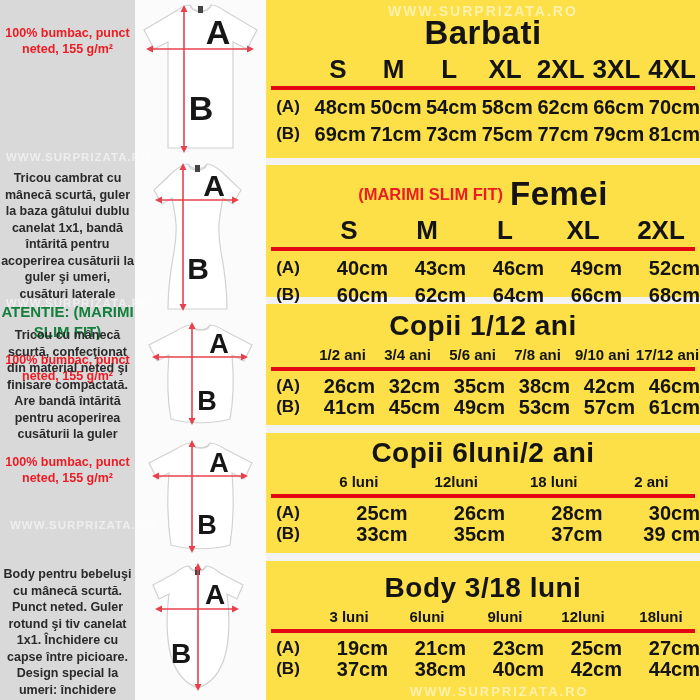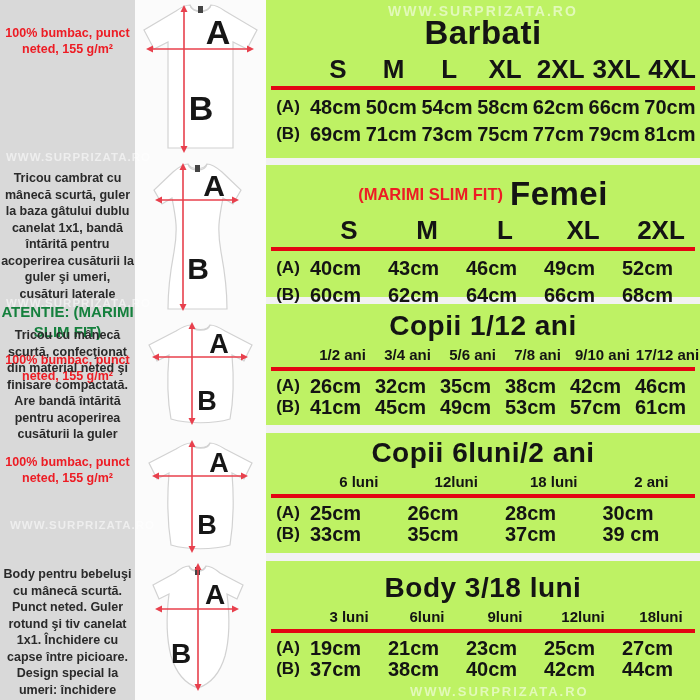--- a/index.html
+++ b/index.html
@@ -31,37 +31,37 @@
   .s0{top:2px;} .s1{top:157px;} .s2{top:320px;} .s3{top:436px;} .s4{top:560px;}
   .shirt svg{display:block;}
   .shirt-body{fill:#ffffff;stroke:#d2d2d2;stroke-width:1.2;}
   .collar{fill:none;stroke:#d2d2d2;stroke-width:1.2;}
   .arrow{stroke:#e8404d;stroke-width:1.6;}
   .ahead{fill:#e8404d;stroke:none;}
   .mletter{font-family:"Liberation Sans",sans-serif;font-weight:bold;fill:#161616;text-anchor:middle;}
   .tag{fill:#444;}
 
   
-  .panel{position:absolute;left:0;width:434px;background:#bef264;box-sizing:border-box;}
+  .panel{position:absolute;left:0;width:434px;background:#fde047;box-sizing:border-box;}
   .p0{top:0;height:158px;padding-top:14px;}
   .p1{top:165px;height:132px;padding-top:10px;}
   .p2{top:304px;height:121px;padding-top:6px;}
   .p3{top:433px;height:120px;padding-top:4px;}
   .p4{top:561px;height:180px;padding-top:11px;}
   .title-row{display:flex;justify-content:center;align-items:center;gap:7px;}
   .panel h2{margin:0;font-size:33px;letter-spacing:.5px;}
   .p2 h2,.p3 h2,.p4 h2{font-size:28px;}
   .title-prefix{color:#ed1c24;font-size:16.5px;font-weight:bold;}
   .rule{height:3.5px;background:#e30613;margin:2px 5px 4px;}
   .trow{display:grid;align-items:center;height:27px;font-weight:bold;}
   .p2 .trow,.p3 .trow,.p4 .trow{height:21px;}
   .p0 .thead,.p1 .thead{height:30px;}
   .th{text-align:center;font-size:26px;}
   .p2 .th,.p3 .th,.p4 .th{font-size:15px;}
-  .td{text-align:left;font-size:20px;}
+  .td{text-align:right;font-size:20px;}
   .rlabel{text-align:center;font-size:17px;}
   .thead{margin-top:2px;}
   .trow.first{margin-top:4px;}
 </style>
 </head>
 <body>
 
 <div class="page">
 
   <div class="col-mid">

